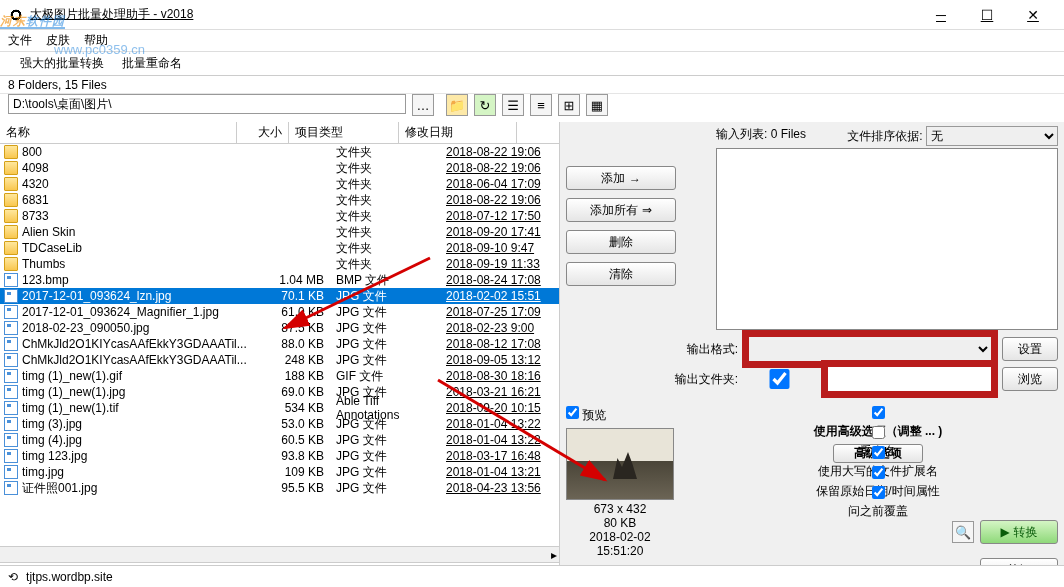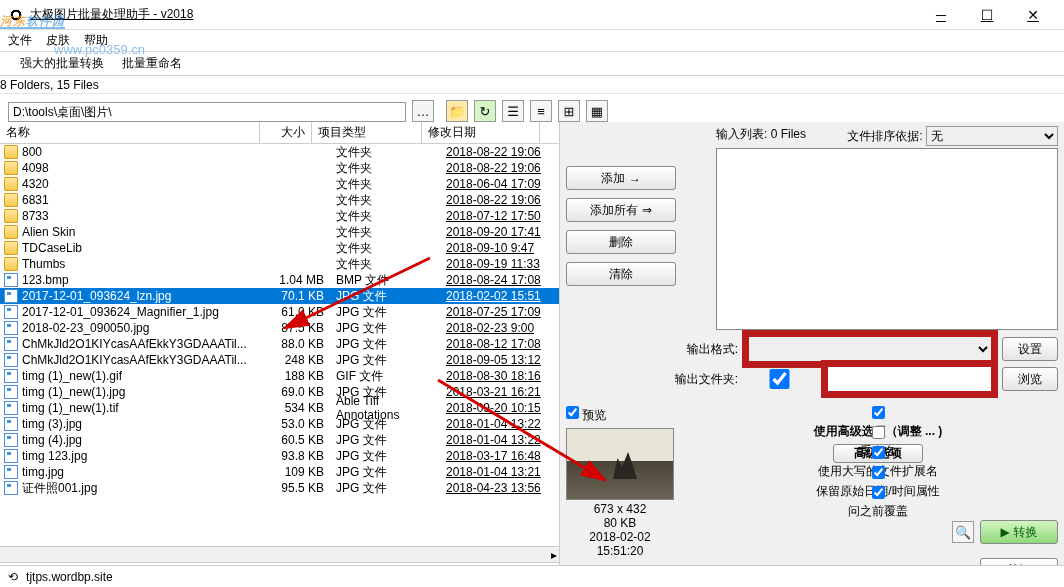--- a/index.html
+++ b/index.html
@@ -4,30 +4,30 @@
 <style>
 * { box-sizing: border-box; margin: 0; padding: 0; font-family: "Microsoft YaHei", "SimSun", sans-serif; font-size: 12px; }
 body { background: #f0f0f0; width: 1064px; height: 587px; overflow: hidden; position: relative; }
 .titlebar { height: 30px; background: #fff; display: flex; align-items: center; padding: 0 8px; border-bottom: 1px solid #ddd; text-decoration: underline; }
 .titlebar .icon-app { width: 16px; height: 16px; background: radial-gradient(circle, #fff 30%, #000 31%, #000 48%, #fff 49%); border-radius: 50%; margin-right: 6px; }
 .titlebar .title { flex: 1; }
 .winbtns { display: flex; gap: 0; }
 .winbtns div { width: 46px; height: 30px; display: flex; align-items: center; justify-content: center; font-size: 14px; }
 .menubar { height: 22px; background: #fff; padding: 0 8px; display: flex; align-items: center; gap: 14px; border-bottom: 1px solid #ddd; }
 .toolbar { height: 24px; background: #fff; padding: 0 20px; display: flex; align-items: center; gap: 18px; border-bottom: 1px solid #ccc; }
-.folderinfo { height: 18px; background: #fff; padding: 0 0; display: flex; align-items: center; border-bottom: 1px solid #e5e5e5; }
-.pathbar { height: 28px; background: #fff; padding: 0 8px; display: flex; align-items: flex-end; gap: 4px; }
+.folderinfo { height: 18px; background: #fff; padding: 0 8px; display: flex; align-items: center; border-bottom: 1px solid #e5e5e5; }
+.pathbar { height: 28px; background: #fff; padding: 0 8px; display: flex; align-items: flex-start; gap: 4px; }
 .pathbar input { flex: 0 0 398px; height: 20px; border: 1px solid #999; padding: 0 4px; }
 .iconbtn { width: 22px; height: 22px; border: 1px solid #999; background: #f5f5f5; display: inline-flex; align-items: center; justify-content: center; font-size: 13px; margin-left: 2px; }
 .icongroup { display: flex; gap: 4px; margin-left: 6px; }
 .content { display: flex; height: 460px; }
 .filearea { width: 560px; background: #fff; display: flex; flex-direction: column; border-right: 1px solid #ccc; }
 .listhead { display: flex; height: 22px; background: #fff; border-bottom: 1px solid #ccc; }
 .listhead > div { border-right: 1px solid #ccc; padding: 2px 6px; display: flex; align-items: center; }
-.col-name { width: 260px; }
+.col-name { width: 237px; }
 .col-size { width: 52px; justify-content: flex-end; }
 .col-type { width: 110px; }
 .col-date { width: 118px; }
 .listbody { flex: 1; overflow: hidden; position: relative; }
 .row { display: flex; height: 16px; align-items: center; }
 .row.selected { background: #0078d7; color: #fff; }
 .row .c1 { width: 278px; display: flex; align-items: center; padding-left: 4px; white-space: nowrap; overflow: hidden; }
 .row .c2 { width: 52px; text-align: right; padding-right: 6px; }
 .row .c3 { width: 110px; padding-left: 6px; }
 .row .c4 { width: 118px; padding-left: 6px; text-decoration: underline; }

